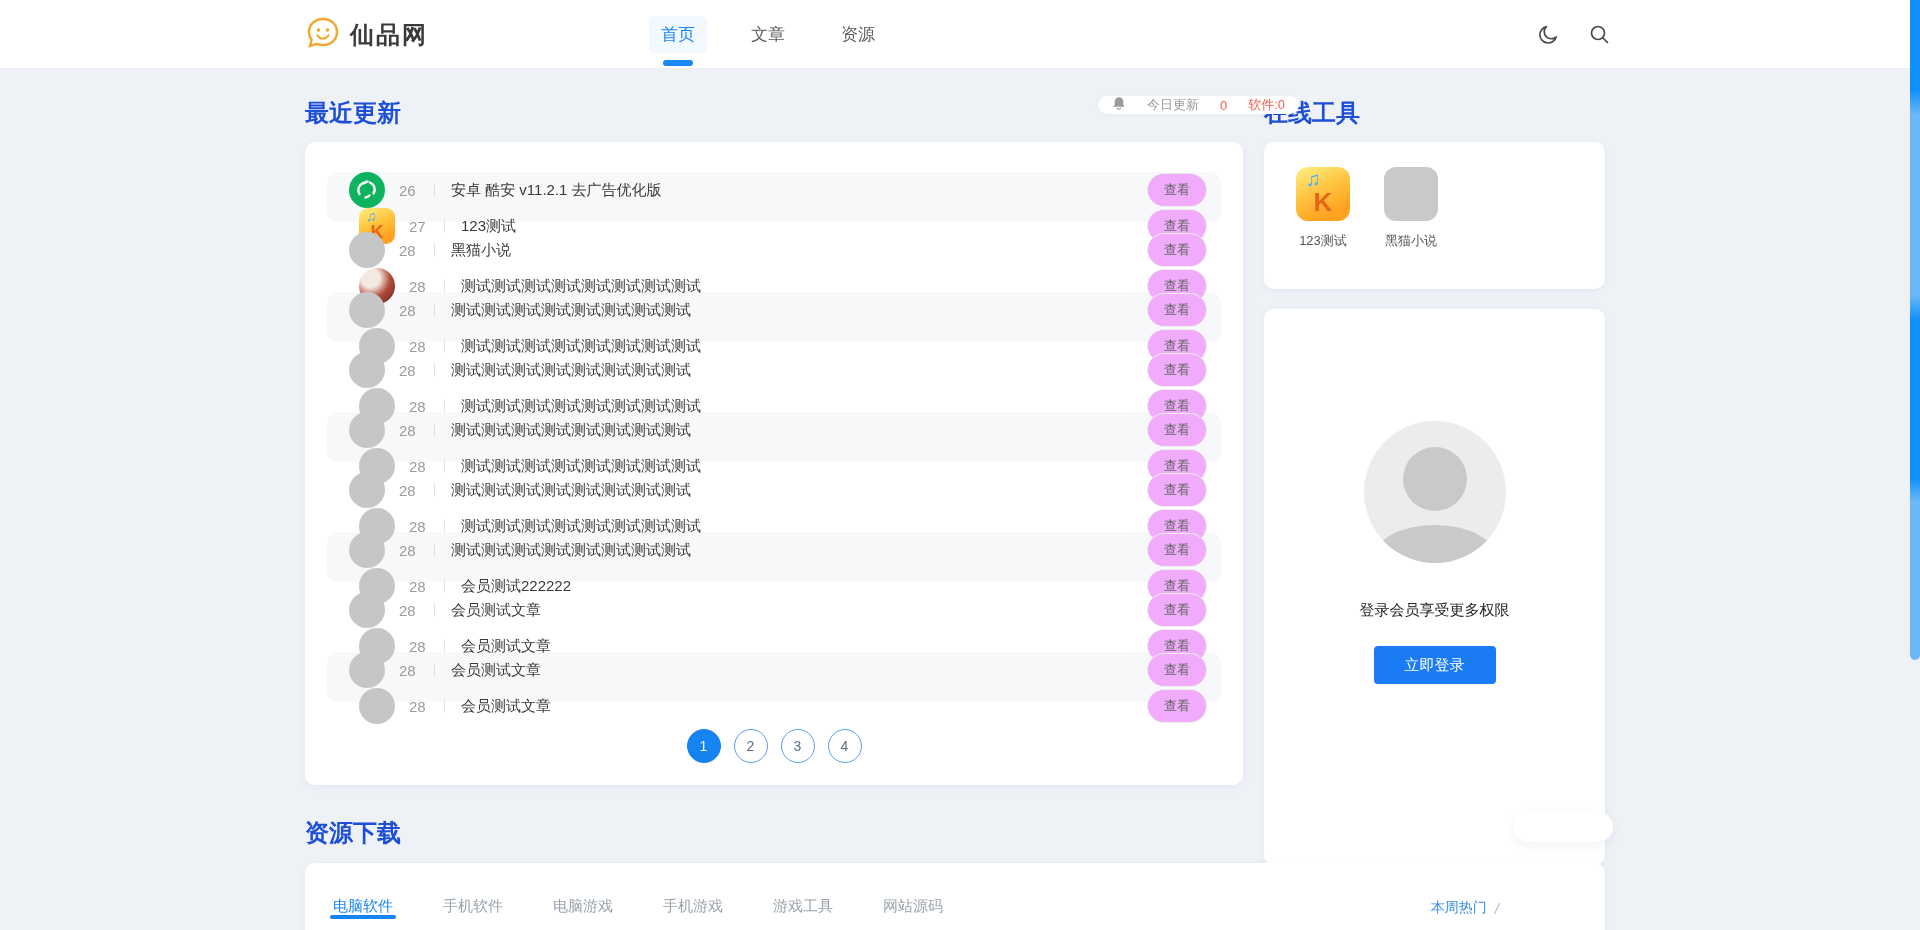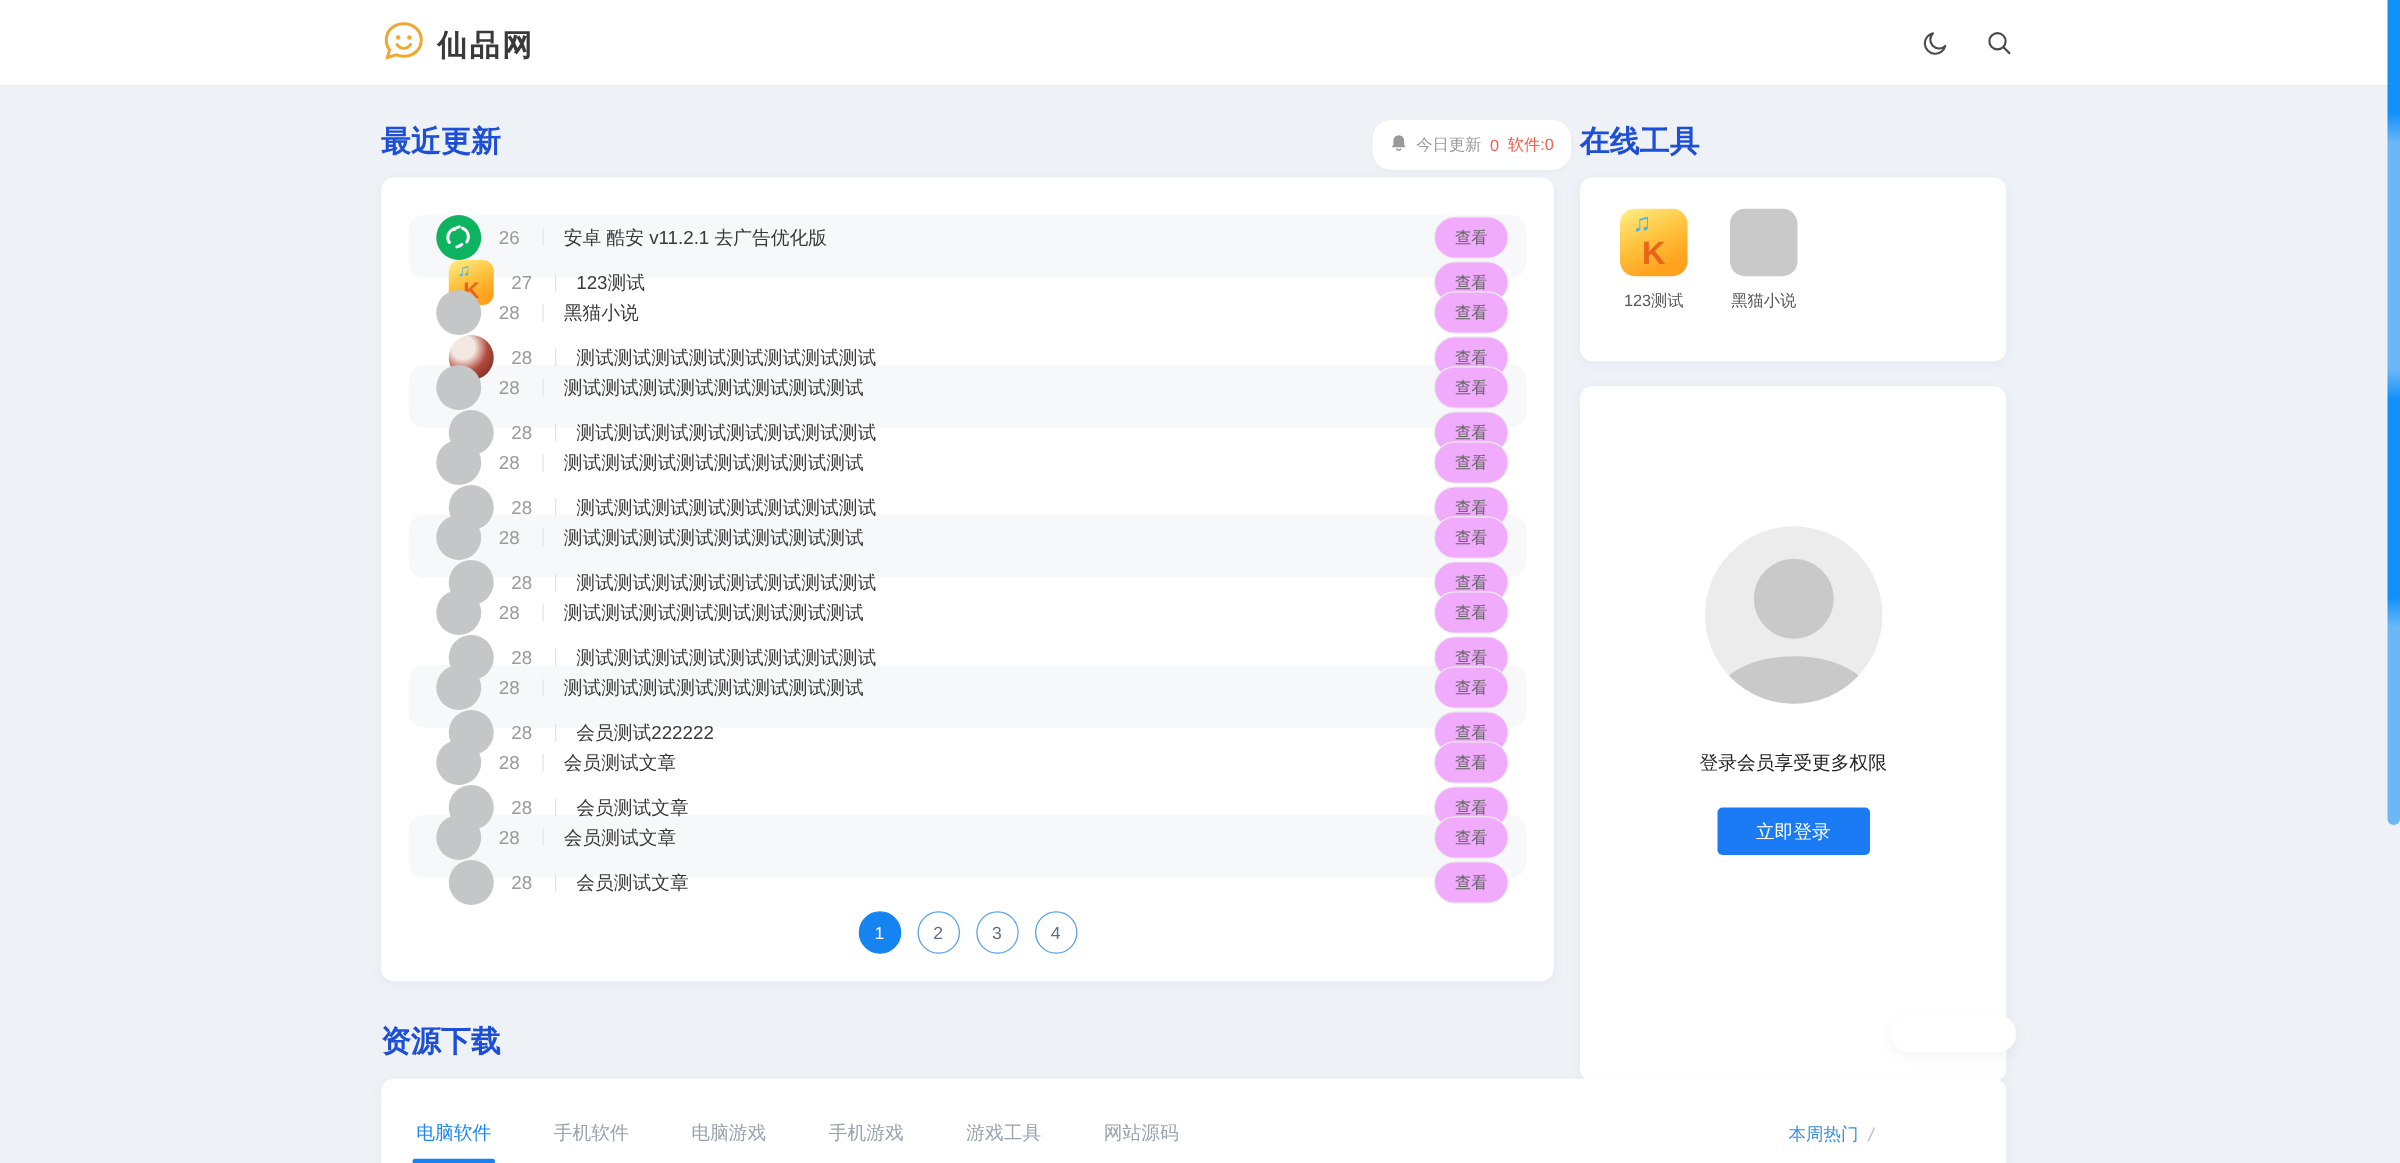--- a/index.html
+++ b/index.html
@@ -23,22 +23,22 @@
   .header-icons { position:absolute; left:1537px; top:22px; display:flex; gap:26px; }
   .hicon { width:24px; height:24px; cursor:pointer; }
 
   
   .sec-title { position:absolute; font-size:24px; font-weight:bold; color:#1d4ed8; }
   .t-recent { left:305px; top:97px; }
   .t-tools  { left:1264px; top:97px; }
   .t-dl     { left:305px; top:817px; }
 
   
-  .badge { position:absolute; left:1098px; top:96px; height:40px; background:#fff;
-    border-radius:15px; display:flex; align-items:center; gap:7px; padding:0 14px;
+  .badge { position:absolute; left:1098px; top:96px; height:18px; background:#fff;
+    border-radius:15px; display:flex; align-items:center; gap:21px; padding:0 14px;
     font-size:13px; color:#9a9a9a; box-shadow:0 1px 4px rgba(0,0,0,.04); }
   .badge .red { color:#f25d4e; }
 
   
   .card { position:absolute; background:#fff; border-radius:10px;
     box-shadow:0 2px 10px rgba(30,60,110,.04); }
   .main-card  { left:305px; top:142px; width:938px; height:643px; }
   .tools-card { left:1264px; top:142px; width:341px; height:147px; padding:25px 26px; }
   .login-card { left:1264px; top:309px; width:341px; height:556px; }
   .dl-card    { left:305px; top:863px; width:1300px; height:180px; }
@@ -95,21 +95,21 @@
     width:64px; height:64px; border-radius:50%; background:#c9c9c9; }
   .avatar-body { position:absolute; bottom:-30px; left:50%; transform:translateX(-50%);
     width:124px; height:68px; border-radius:50%; background:#c9c9c9; }
   .login-msg { text-align:center; margin-top:38px; font-size:15px; color:#222; }
   .login-btn { display:block; margin:26px auto 0; width:122px; height:38px;
     background:#1a7bf4; color:#fff; border:none; border-radius:4px; font-size:15px;
     cursor:pointer; font-family:inherit; }
 
   
   .tabs { position:absolute; left:28px; top:34px; display:flex; gap:50px; }
-  .tab { font-size:15px; color:#9aa3ad; position:relative; padding-bottom:15px;
+  .tab { font-size:15px; color:#9aa3ad; position:relative; padding-bottom:3px;
     cursor:pointer; }
   .tab.active { color:#1a88f2; }
   .tab.active::after { content:""; position:absolute; left:-3px; right:-3px; bottom:0;
     height:4px; border-radius:2px; background:#1583f0; }
   .hot { position:absolute; right:106px; top:36px; display:flex; align-items:center;
     gap:8px; }
   .hot-label { font-size:14px; color:#3a8ee6; cursor:pointer; }
   .hot-slash { font-size:15px; color:#b9bec6; font-style:italic; }
 
   
@@ -131,20 +131,33 @@
       <svg width="36" height="36" viewBox="0 0 36 36" fill="none">
         <path d="M18 4c8 0 14 5.6 14 13s-6 13-14 13c-2.2 0-4.3-.4-6.1-1.2L5 31l1.6-6.2C4.9 22.6 4 20 4 17 4 9.6 10 4 18 4Z" stroke="#f0a830" stroke-width="2.4"></path>
         <circle cx="13.5" cy="15" r="1.8" fill="#f0a830"></circle>
         <circle cx="22.5" cy="15" r="1.8" fill="#f0a830"></circle>
         <path d="M12.5 20.5c1.5 2.2 4 3.2 5.5 3.2s4-1 5.5-3.2" stroke="#f0a830" stroke-width="2.2" stroke-linecap="round" fill="none"></path>
       </svg>
     </span>
     <span class="logo-text">仙品网</span>
   </div>
 
+  <div class="nav">
+    <div class="nav-item active">
+      <span class="nav-pill"></span>
+      <span>首页</span>
+      <span class="nav-underline"></span>
+    </div>
+    <div class="nav-item">
+      <span>文章</span>
+    </div>
+    <div class="nav-item">
+      <span>资源</span>
+    </div>
+  </div>
 
   <div class="header-icons">
     <span class="hicon">
       <svg width="24" height="24" viewBox="0 0 24 24" fill="none">
         <path d="M19.2 14.8A8.3 8.3 0 1 1 9.4 4.6a7 7 0 0 0 9.8 10.2Z" stroke="#4a4a4a" stroke-width="1.7" stroke-linejoin="round"></path>
       </svg>
     </span>
     <span class="hicon">
       <svg width="24" height="24" viewBox="0 0 24 24" fill="none">
         <circle cx="11" cy="11" r="6.5" stroke="#4a4a4a" stroke-width="1.7"></circle>

